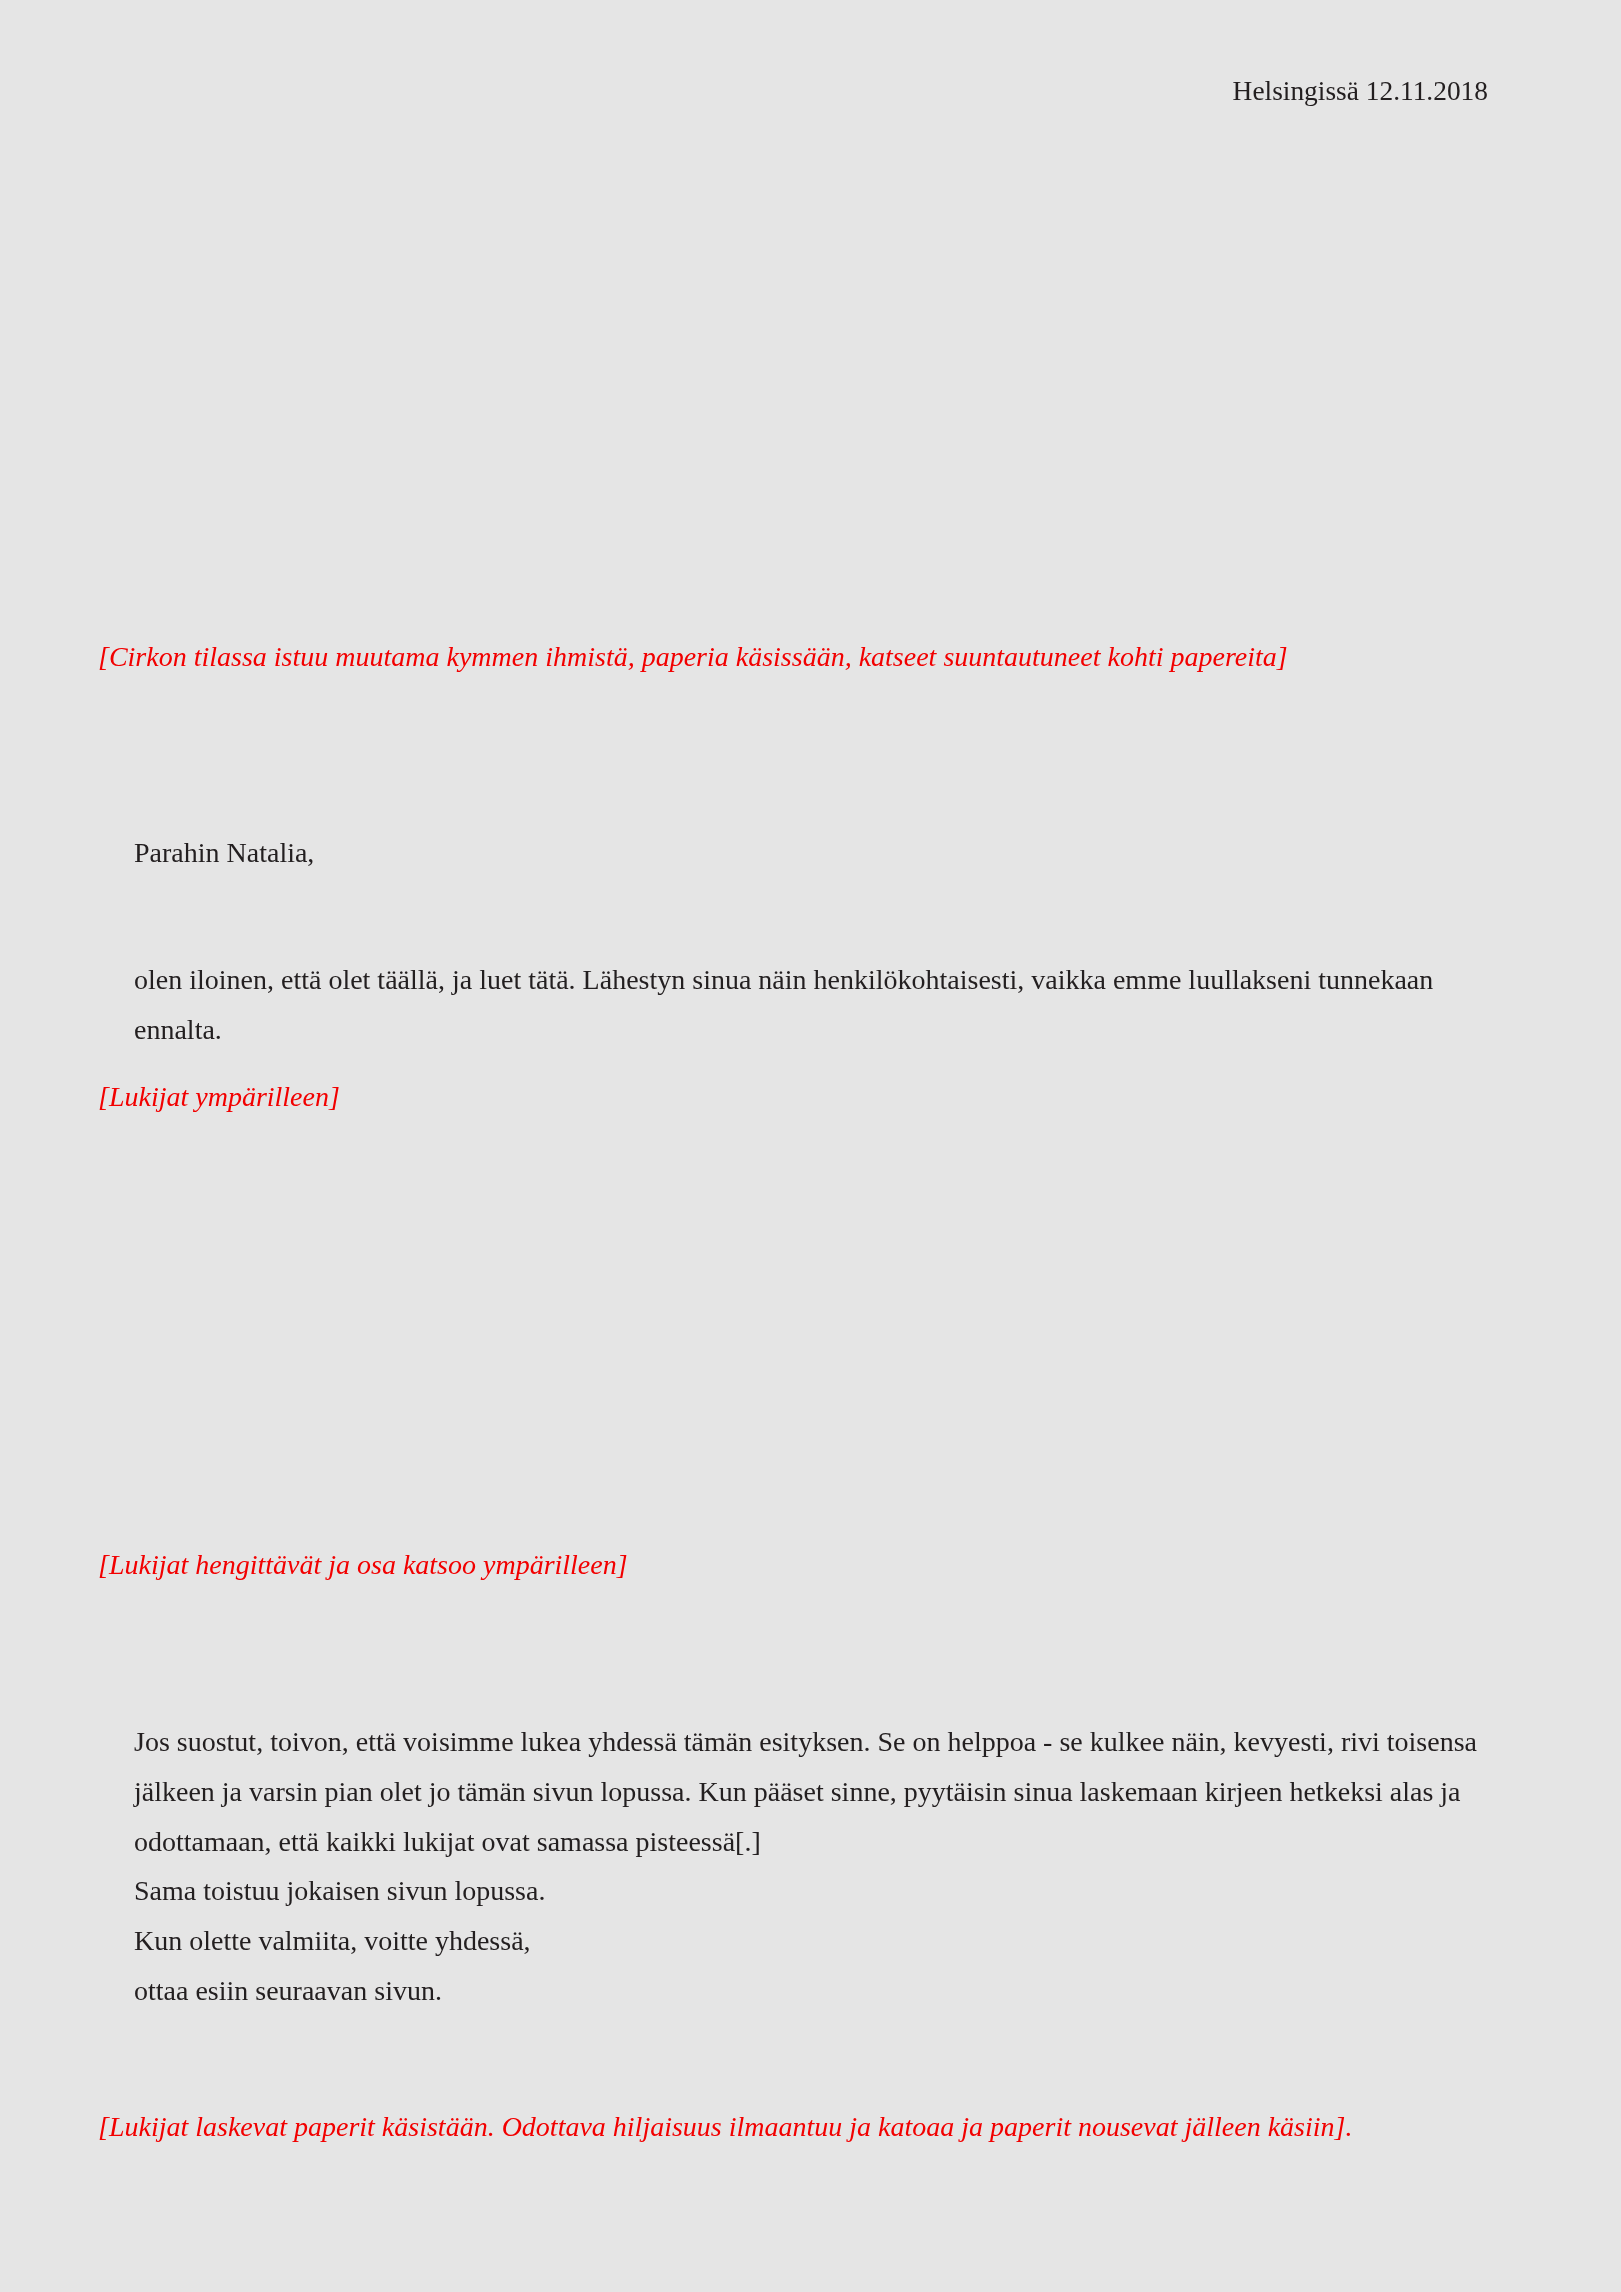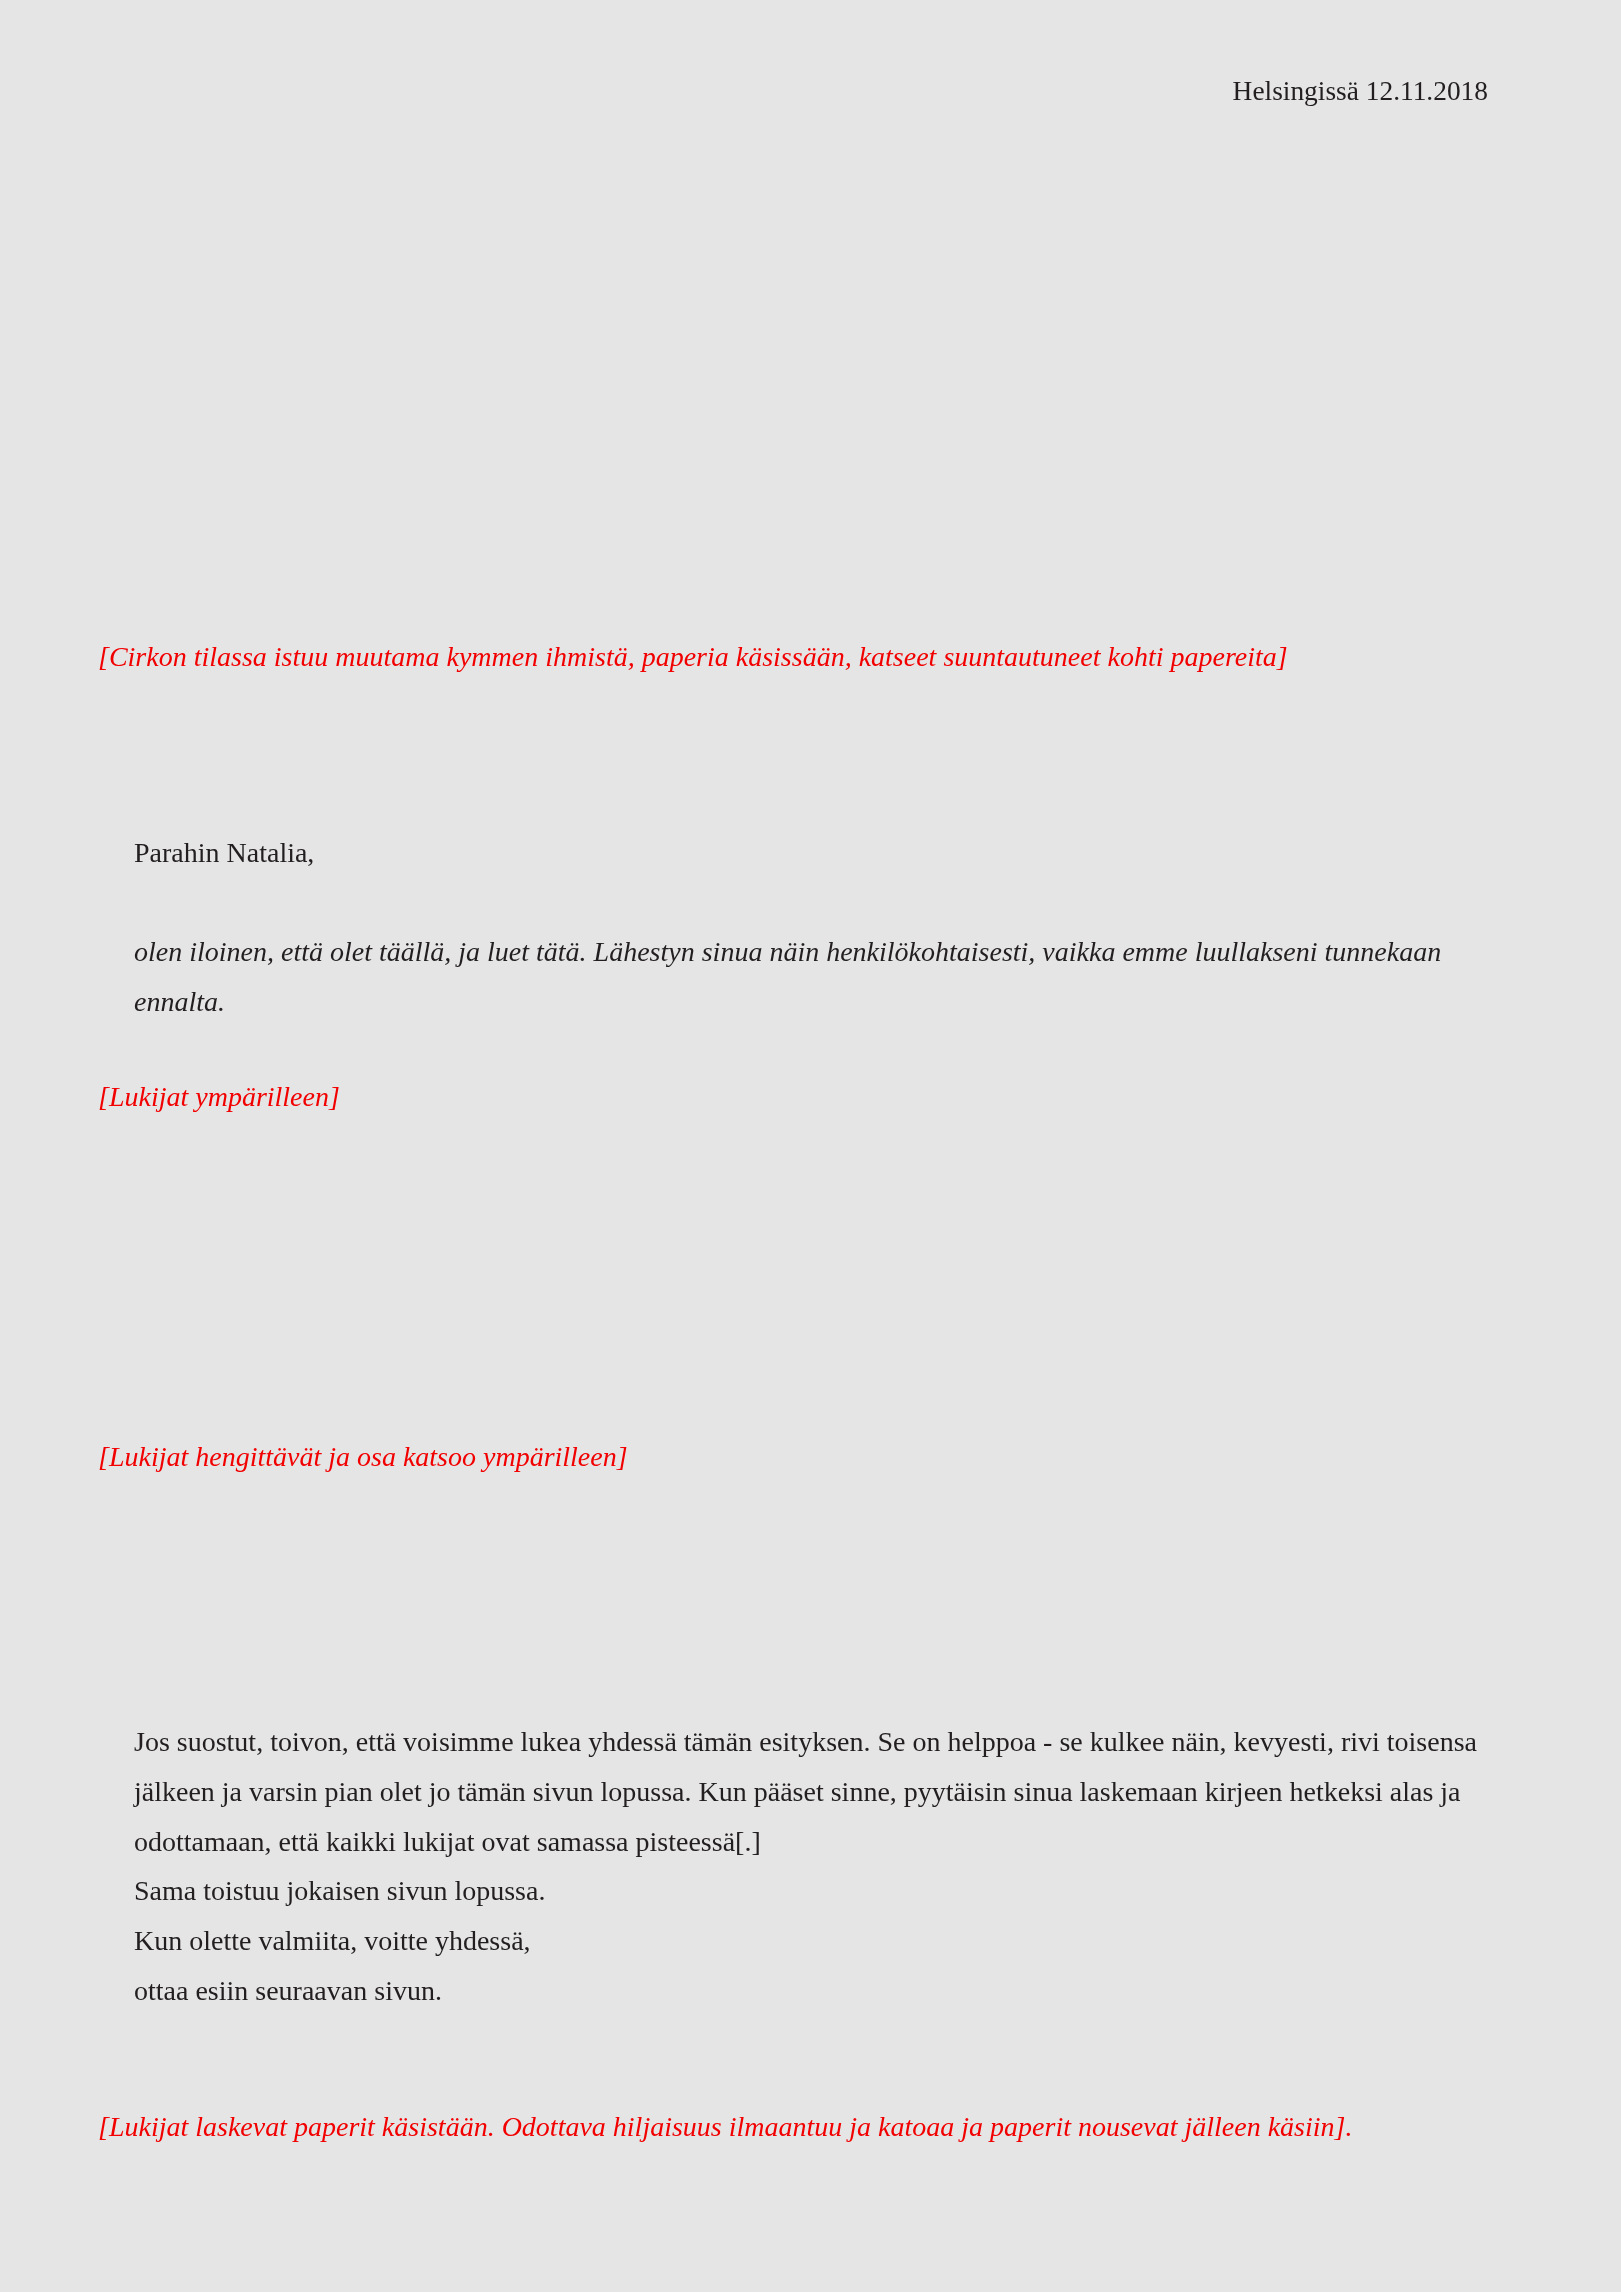--- a/index.html
+++ b/index.html
@@ -42,26 +42,26 @@
 <body>
 
 <div class="page">
 
   <div class="date-line">Helsingissä 12.11.2018</div>
 
   <div class="block stage" style="top: 632px;">[Cirkon tilassa istuu muutama kymmen ihmistä, paperia käsissään, katseet suuntautuneet kohti papereita]</div>
 
   <div class="block body-text" style="top: 828px;">Parahin Natalia,</div>
 
-  <div class="block body-text" style="top: 927px; font-style: italic;">olen iloinen, että olet täällä, ja luet tätä. Lähestyn sinua näin henkilökohtaisesti, vaikka emme luullakseni tunnekaan ennalta.</div>
+  <div class="block body-text" style="top: 955px;">olen iloinen, että olet täällä, ja luet tätä. Lähestyn sinua näin henkilökohtaisesti, vaikka emme luullakseni tunnekaan ennalta.</div>
 
   <div class="block stage" style="top: 1072px;">[Lukijat ympärilleen]</div>
 
 
-  <div class="block stage" style="top: 1432px;">[Lukijat hengittävät ja osa katsoo ympärilleen]</div>
+  <div class="block stage" style="top: 1540px;">[Lukijat hengittävät ja osa katsoo ympärilleen]</div>
 
   <div class="block body-text" style="top: 1717px;">
     <div>Jos suostut, toivon, että voisimme lukea yhdessä tämän esityksen. Se on helppoa - se kulkee näin, kevyesti, rivi toisensa jälkeen ja varsin pian olet jo tämän sivun lopussa. Kun pääset sinne, pyytäisin sinua laskemaan kirjeen hetkeksi alas ja odottamaan, että kaikki lukijat ovat samassa pisteessä[.]</div>
     <div>Sama toistuu jokaisen sivun lopussa.</div>
     <div>Kun olette valmiita, voitte yhdessä,</div>
     <div>ottaa esiin seuraavan sivun.</div>
   </div>
 
   <div class="block stage" style="top: 2102px;">[Lukijat laskevat paperit käsistään. Odottava hiljaisuus ilmaantuu ja katoaa ja paperit nousevat jälleen käsiin].</div>
 

